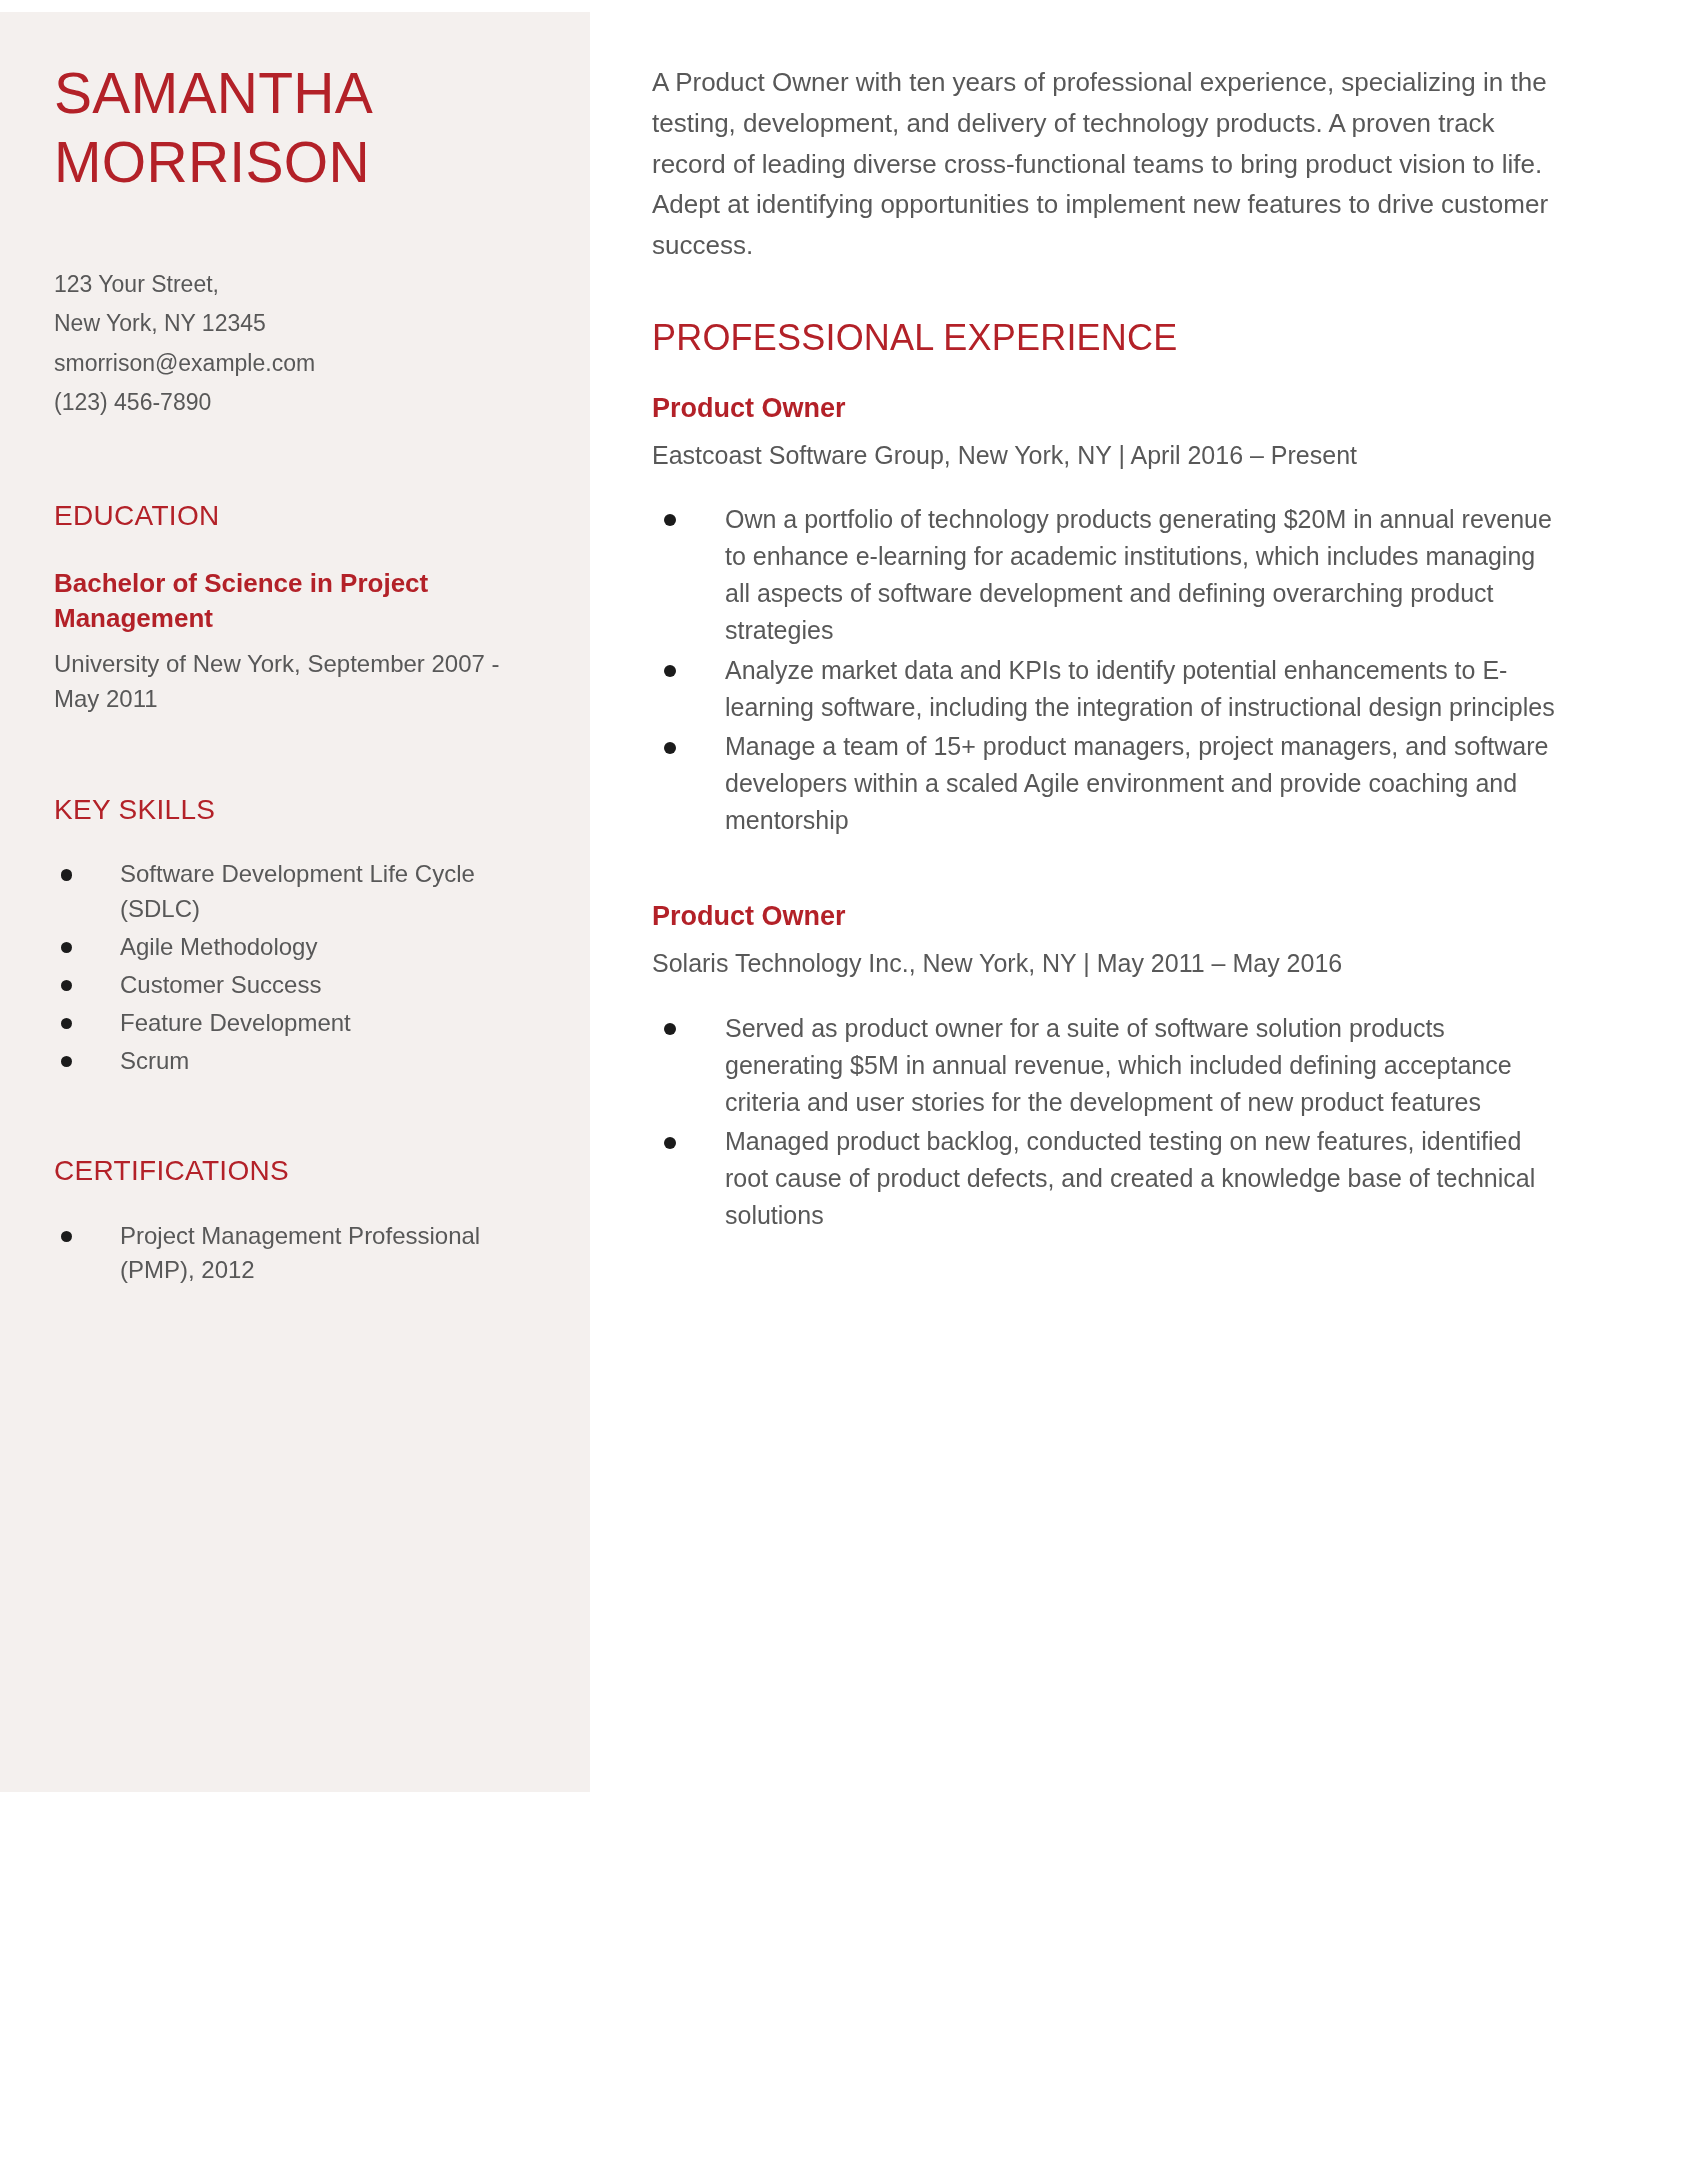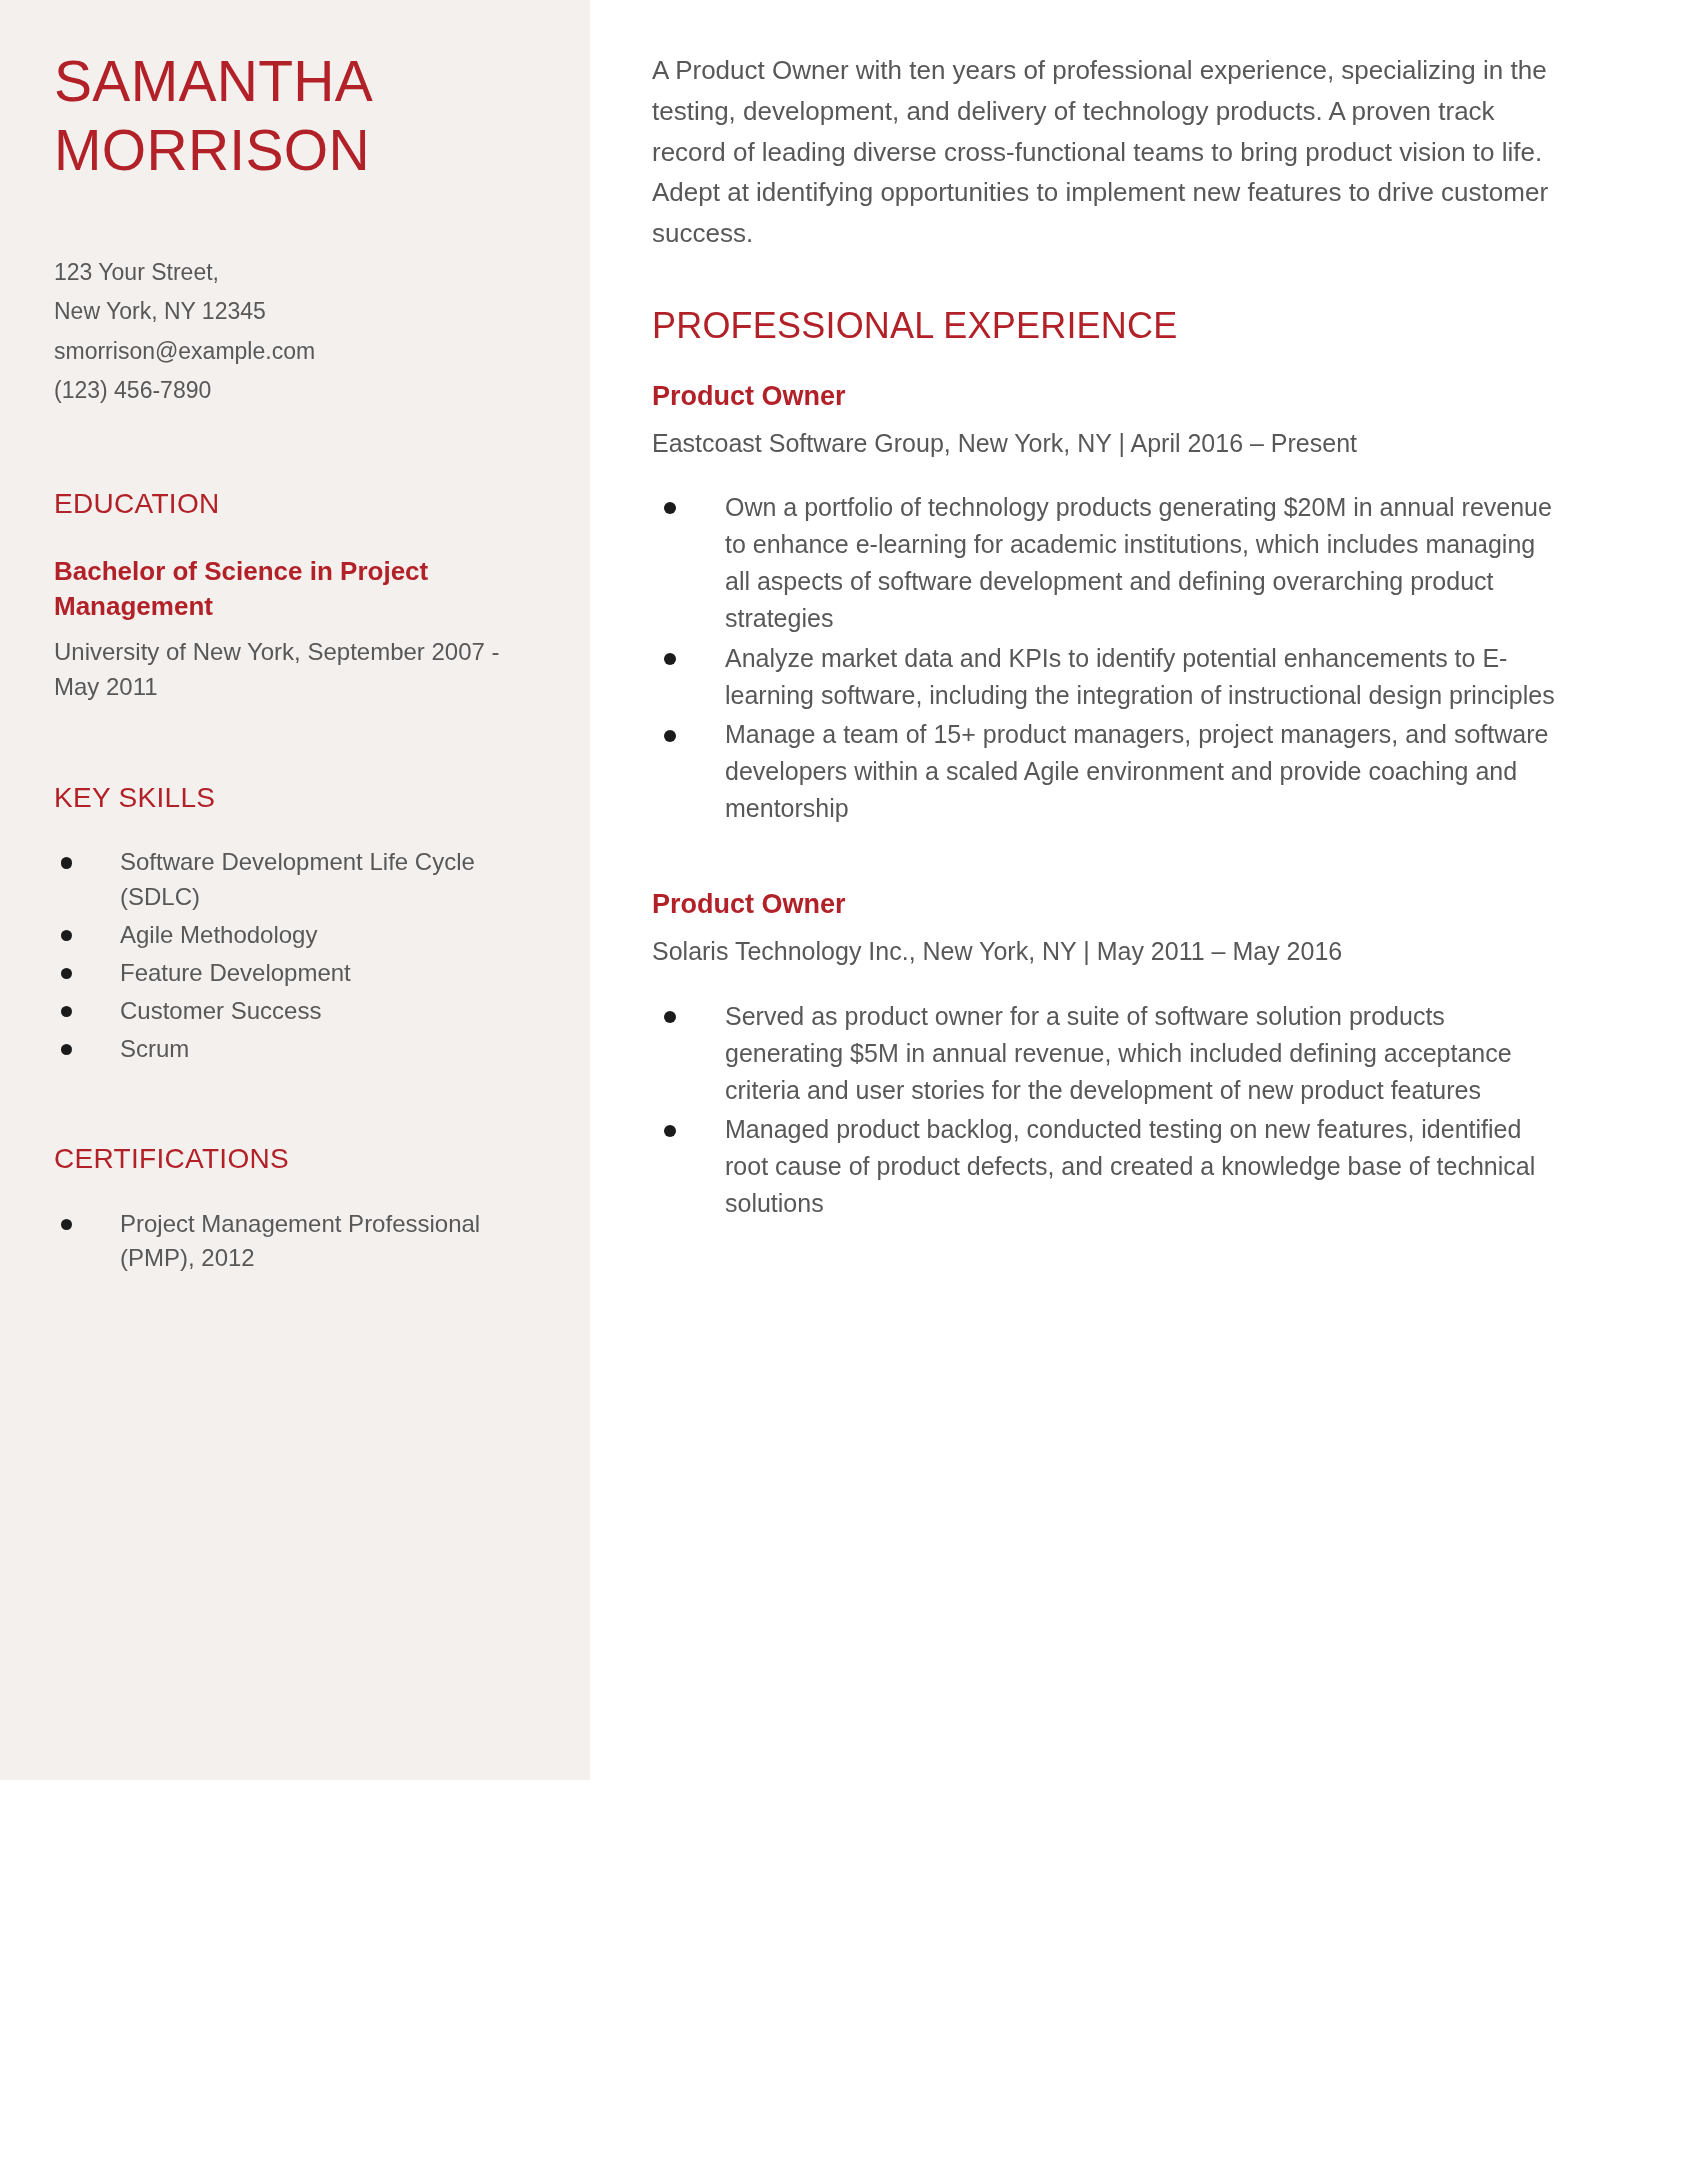--- a/index.html
+++ b/index.html
@@ -15,20 +15,21 @@
     -webkit-font-smoothing: antialiased;
   }
 
   .page {
     position: relative;
     width: 1687px;
     height: 1780px;
     background: #ffffff;
     display: flex;
     align-items: stretch;
+    margin-top: 12px;
   }
 
   
   .sidebar {
     width: 590px;
     flex: 0 0 590px;
     background: #f4f0ee;
     padding: 0 46px 0 54px;
     position: relative;
   }
@@ -195,22 +196,22 @@
       <h2 class="side-heading">EDUCATION</h2>
       <div class="edu-degree">Bachelor of Science in Project Management</div>
       <div class="edu-detail">University of New York, September 2007 - May 2011</div>
     </section>
 
     <section class="side-section skills">
       <h2 class="side-heading">KEY SKILLS</h2>
       <ul class="side-list">
         <li><span class="dot"></span><span>Software Development Life Cycle (SDLC)</span></li>
         <li><span class="dot"></span><span>Agile Methodology</span></li>
+        <li><span class="dot"></span><span>Customer Success</span></li>
         <li><span class="dot"></span><span>Feature Development</span></li>
-        <li><span class="dot"></span><span>Customer Success</span></li>
         <li><span class="dot"></span><span>Scrum</span></li>
       </ul>
     </section>
 
     <section class="side-section certs">
       <h2 class="side-heading">CERTIFICATIONS</h2>
       <ul class="side-list">
         <li><span class="dot"></span><span>Project Management Professional (PMP), 2012</span></li>
       </ul>
     </section>

